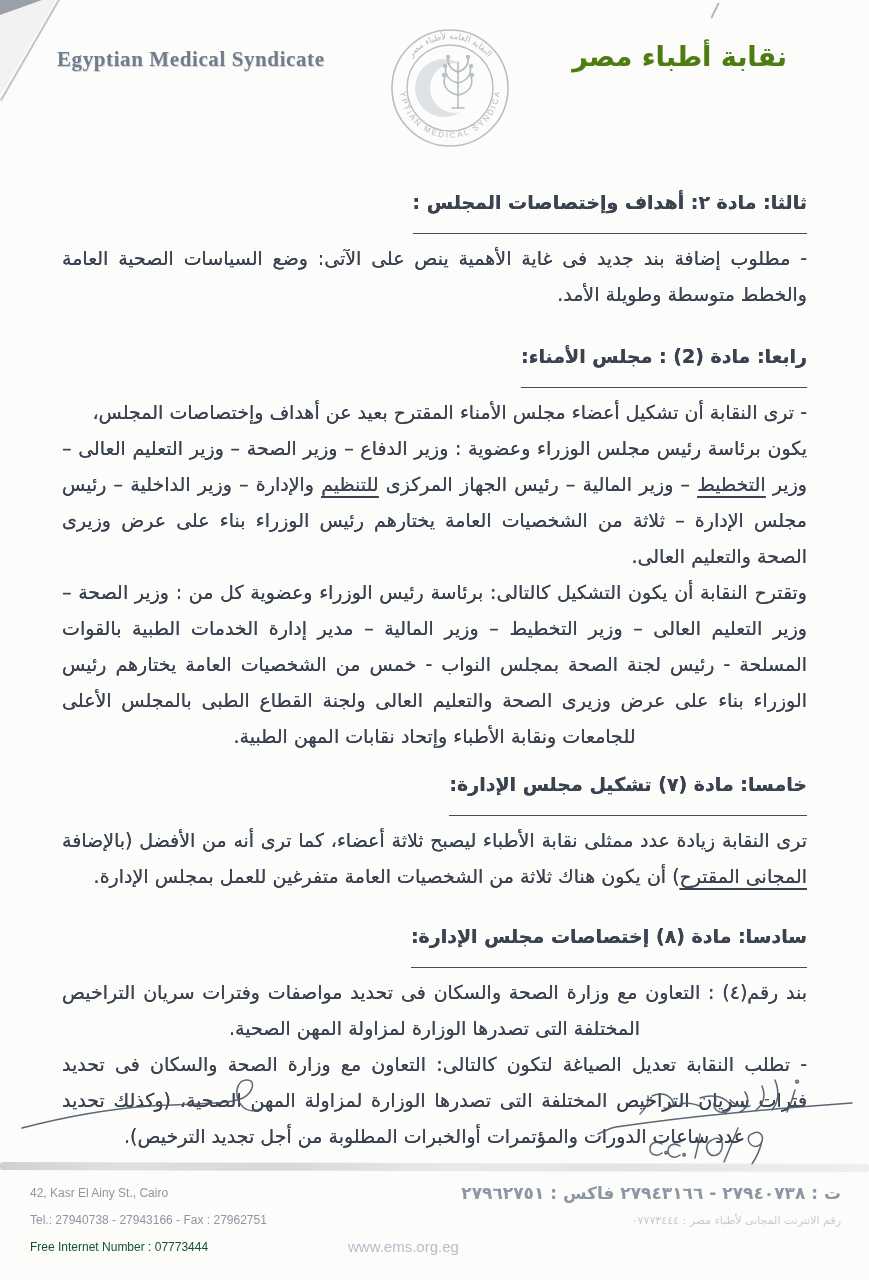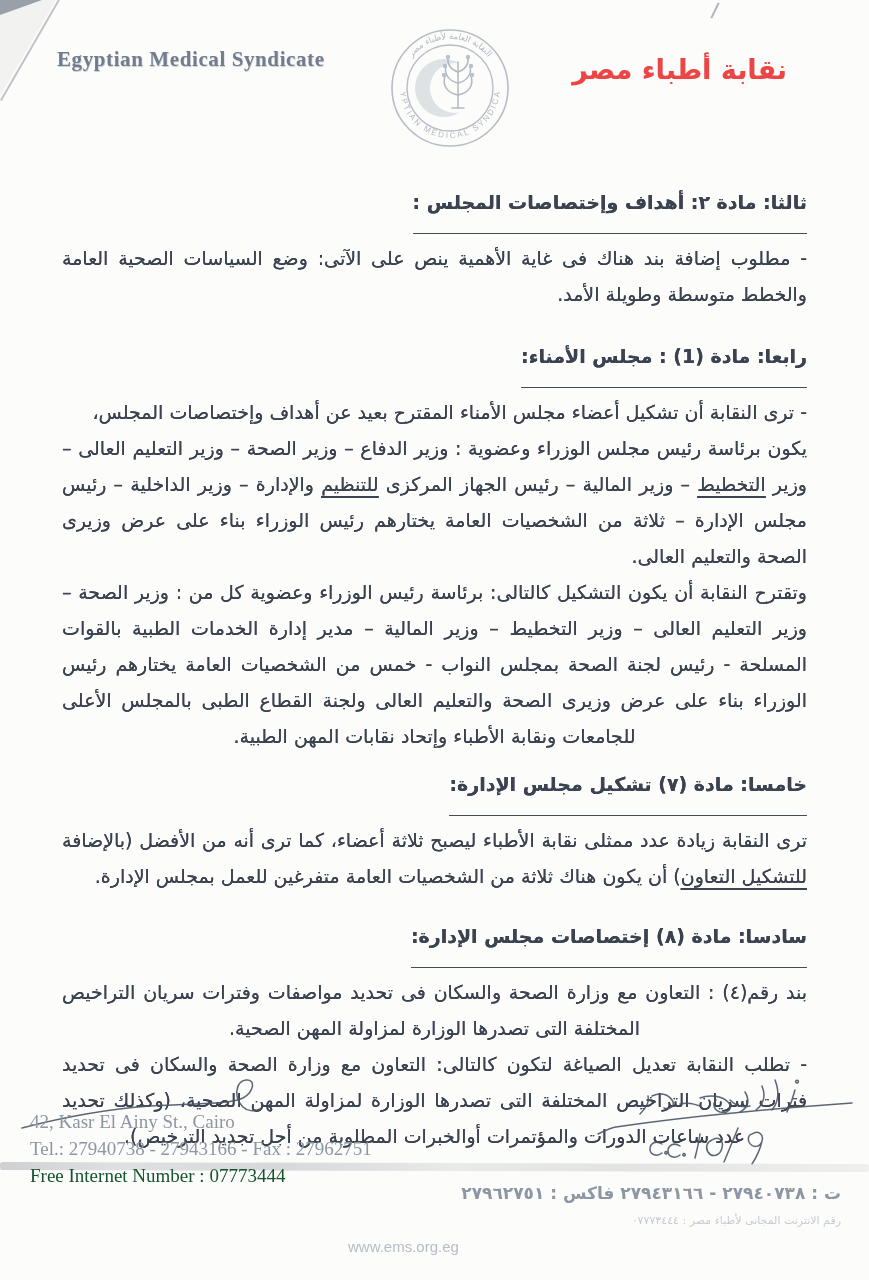--- a/index.html
+++ b/index.html
@@ -18,22 +18,22 @@
   .tick-mark{position:absolute;top:2px;left:714px;width:2px;height:17px;
     background:#8e96a2;transform:rotate(26deg);opacity:.7;}
   .scan-streak{position:absolute;top:1163px;left:0;width:869px;height:8px;
     border-radius:3px;opacity:.55;transform:rotate(.12deg);
     background:linear-gradient(90deg,#a9adb1 0%,#c6c9cb 14%,#b6babd 32%,#d9dbdc 52%,#cdd0d1 72%,#e3e4e5 100%);}
   
   .title-en{position:absolute;left:57px;top:47px;
     font-family:"Liberation Serif", serif;font-weight:bold;font-size:21px;
     color:#717c8c;letter-spacing:.6px;filter:blur(.35px);
     text-shadow:.6px .5px .7px rgba(110,120,140,.35);}
-  .title-ar{position:absolute;right:82px;top:54px;direction:rtl;
-    font-weight:bold;font-size:27px;color:#ef4444;filter:blur(.3px);
+  .title-ar{position:absolute;right:82px;top:41px;direction:rtl;
+    font-weight:bold;font-size:27px;color:#4d7c0f;filter:blur(.3px);
     text-shadow:.5px .4px .6px rgba(110,120,140,.3);}
   .seal{position:absolute;left:374px;top:12px;filter:blur(.35px);opacity:.88;}
   
   .doc{
     position:absolute;top:184px;left:62px;width:745px;
     direction:rtl;text-align:justify;
     color:#3b4250;font-size:19px;line-height:36px;
     text-shadow:0 0 .4px currentColor;
   }
   .h{margin:0 0 6px 0;font-weight:bold;}
@@ -41,22 +41,22 @@
   .doc p{margin:0;}
   .useg{text-decoration:underline;text-underline-offset:5px;text-decoration-thickness:1.5px;}
   .mb-lg{margin-bottom:26px !important;}
   .mb-md{margin-bottom:24px !important;}
   .mb-sm{margin-bottom:12px !important;}
   .last-center{text-align-last:center;}
   
   .sig{position:absolute;left:0;top:1070px;}
   .sig path{fill:none;stroke:#4a5566;stroke-width:1.5;stroke-linecap:round;opacity:.9;}
   
-  .foot-en{position:absolute;left:30px;top:1108px;
-    font-family:Liberation Serif, serif;font-size:19px;line-height:27px;
+  .foot-en{position:absolute;left:30px;top:1180px;
+    font-family:Liberation Sans, sans-serif;font-size:12px;line-height:27px;
     color:#8d96a3;filter:blur(.25px);}
   .foot-en .faint{color:#14532d;}
   .foot-site{position:absolute;left:348px;top:1238px;
     font-family:"Liberation Sans", sans-serif;font-size:15px;color:#b6bdc8;filter:blur(.3px);text-align:right;}
   .foot-ar{position:absolute;right:28px;top:1180px;direction:rtl;text-align:right;
     font-weight:bold;font-size:17px;line-height:27px;color:#8d96a3;filter:blur(.25px);}
   .foot-ar .faint{font-size:11px;font-weight:normal;color:#c6cbd4;}
   .seal text{fill:#99a2ae;}
 </style>
 </head>
@@ -102,29 +102,29 @@
       <circle cx="98" cy="63" r="2.2" fill="#aab2bd" stroke="none"></circle>
       <path d="M78 96 L90 96"></path>
     </g>
   </svg>
 
   <div class="title-ar">نقابة أطباء مصر</div>
 
   <div class="doc">
 
     <div class="h"><span>ثالثا: مادة ٢: أهداف وإختصاصات المجلس :</span></div>
-    <p class="mb-lg">- مطلوب إضافة بند هناك فى غاية الأهمية ينص على الآتى:  وضع السياسات الصحية العامة والخطط متوسطة وطويلة الأمد.</p>
+    <p class="mb-lg">- مطلوب إضافة بند جديد فى غاية الأهمية ينص على الآتى:  وضع السياسات الصحية العامة والخطط متوسطة وطويلة الأمد.</p>
 
-    <div class="h"><span>رابعا: مادة (1) : مجلس الأمناء:</span></div>
+    <div class="h"><span>رابعا: مادة (2) : مجلس الأمناء:</span></div>
     <p>- ترى النقابة أن تشكيل أعضاء مجلس الأمناء المقترح بعيد عن أهداف وإختصاصات المجلس،</p>
     <p><span>يكون برئاسة رئيس مجلس الوزراء وعضوية : وزير الدفاع – وزير الصحة – وزير التعليم العالى – وزير </span><span class="useg">التخطيط</span><span> – وزير المالية – رئيس الجهاز المركزى </span><span class="useg">للتنظيم</span><span> والإدارة – وزير الداخلية – رئيس مجلس الإدارة – ثلاثة من الشخصيات العامة يختارهم رئيس الوزراء بناء على عرض وزيرى الصحة والتعليم العالى.</span></p>
     <p class="last-center mb-sm">وتقترح النقابة أن يكون التشكيل كالتالى: برئاسة رئيس الوزراء وعضوية كل من : وزير الصحة – وزير التعليم العالى – وزير التخطيط – وزير المالية – مدير إدارة الخدمات الطبية بالقوات المسلحة - رئيس لجنة الصحة بمجلس النواب - خمس من الشخصيات العامة يختارهم رئيس الوزراء بناء على عرض وزيرى الصحة والتعليم العالى ولجنة القطاع الطبى بالمجلس الأعلى للجامعات ونقابة الأطباء وإتحاد نقابات المهن الطبية.</p>
 
     <div class="h"><span>خامسا: مادة (٧) تشكيل مجلس الإدارة:</span></div>
-    <p class="mb-md"><span>ترى النقابة زيادة عدد ممثلى نقابة الأطباء ليصبح ثلاثة أعضاء، كما ترى أنه من الأفضل (بالإضافة </span><span class="useg">للتشكيل التعاون</span><span>) أن يكون هناك ثلاثة من الشخصيات العامة متفرغين للعمل بمجلس الإدارة.</span></p>
+    <p class="mb-md"><span>ترى النقابة زيادة عدد ممثلى نقابة الأطباء ليصبح ثلاثة أعضاء، كما ترى أنه من الأفضل (بالإضافة </span><span class="useg">المجانى المقترح</span><span>) أن يكون هناك ثلاثة من الشخصيات العامة متفرغين للعمل بمجلس الإدارة.</span></p>
 
     <div class="h"><span>سادسا: مادة (٨) إختصاصات مجلس الإدارة:</span></div>
     <p class="last-center">بند رقم(٤) : التعاون مع وزارة الصحة والسكان فى تحديد مواصفات وفترات سريان التراخيص المختلفة التى تصدرها الوزارة لمزاولة المهن الصحية.</p>
     <p class="last-center">- تطلب النقابة تعديل الصياغة لتكون كالتالى: التعاون مع وزارة الصحة والسكان فى تحديد فترات سريان التراخيص المختلفة التى تصدرها الوزارة لمزاولة المهن الصحية، (وكذلك تحديد عدد ساعات الدورات والمؤتمرات أوالخبرات المطلوبة من أجل تجديد الترخيص).</p>
 
   </div>
 
   <svg class="sig" width="869" height="120" viewBox="0 0 869 120">
     <path d="M22,58 C45,52 95,40 150,36 C195,33 228,35 243,28 C254,22 256,9 246,10 C236,11 233,27 243,37 C247,41 254,42 260,39"></path>
     <g>

